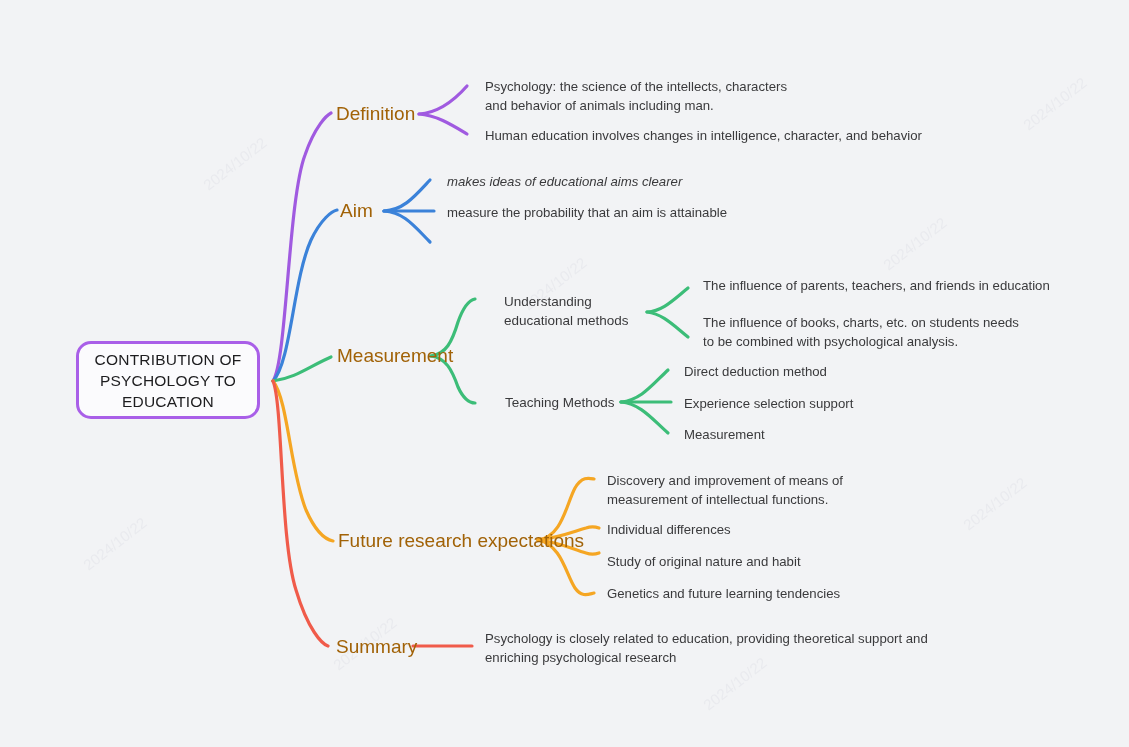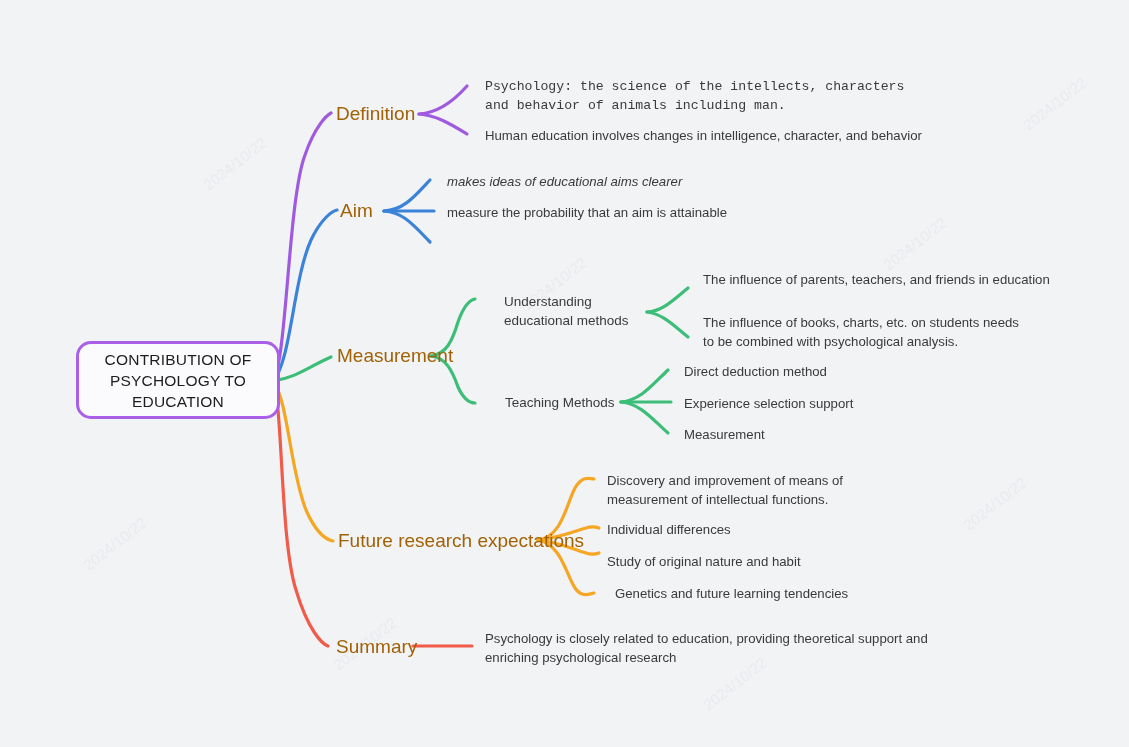--- a/index.html
+++ b/index.html
@@ -30,21 +30,21 @@
     transform: rotate(-38deg);
     transform-origin: left top;
     white-space: nowrap;
     user-select: none;
   }
   
   #root-node {
     position: absolute;
     left: 76px;
     top: 341px;
-    width: 204px;
+    width: 184px;
     height: 78px;
     box-sizing: border-box;
     border: 3px solid #a95fe8;
     border-radius: 15px;
     background: #fbfbfd;
     display: flex;
     align-items: center;
     justify-content: center;
     text-align: center;
     color: #1d1d1f;
@@ -127,38 +127,38 @@
       <path stroke="#f05b4a" stroke-width="3.2" d="M413,646 L472,646"></path>
     </g>
   </svg>
 
   <div id="root-node">CONTRIBUTION OF
 PSYCHOLOGY TO
 EDUCATION</div>
 
   <div class="node lvl1" style="left:336px; top:104px;">Definition</div>
 
-  <div class="node leaf" style="left:485px; top:77px;font-family:Liberation Mono, monospace;">Psychology:  the science of the intellects, characters
+  <div class="node leaf" style="left:485px; top:77px;">Psychology:  the science of the intellects, characters
 and behavior of animals including man.</div>
 
   <div class="node leaf" style="left:485px; top:126px;">Human education involves changes in intelligence, character, and behavior</div>
 
   <div class="node lvl1" style="left:340px; top:201px;">Aim</div>
 
   <div class="node leaf" style="left:447px; top:172px;font-style:italic;">makes ideas of educational aims clearer</div>
 
   <div class="node leaf" style="left:447px; top:203px;">measure the probability that an aim is attainable</div>
 
 
   <div class="node lvl1" style="left:337px; top:346px;">Measurement</div>
 
   <div class="node lvl2" style="left:504px; top:292px;">Understanding
 educational methods</div>
 
-  <div class="node leaf" style="left:703px; top:270px;text-align:center;">The influence of parents, teachers, and friends in education</div>
+  <div class="node leaf" style="left:703px; top:276px;text-align:center;">The influence of parents, teachers, and friends in education</div>
 
   <div class="node leaf" style="left:703px; top:313px;">The influence of books, charts, etc. on students needs
 to be combined with psychological analysis.</div>
 
   <div class="node lvl2" style="left:505px; top:393px;">Teaching Methods</div>
 
   <div class="node leaf" style="left:684px; top:362px;">Direct deduction method</div>
 
   <div class="node leaf" style="left:684px; top:394px;">Experience selection support</div>
 
@@ -166,20 +166,20 @@
 
   <div class="node lvl1" style="left:338px; top:531px;">Future research expectations</div>
 
   <div class="node leaf" style="left:607px; top:471px;">Discovery and improvement of means of
 measurement of intellectual functions.</div>
 
   <div class="node leaf" style="left:607px; top:520px;text-align:center;">Individual differences</div>
 
   <div class="node leaf" style="left:607px; top:552px;">Study of original nature and habit</div>
 
-  <div class="node leaf" style="left:607px; top:584px;margin-left:8px;">Genetics and future learning tendencies</div>
+  <div class="node leaf" style="left:607px; top:584px;">Genetics and future learning tendencies</div>
 
   <div class="node lvl1" style="left:336px; top:637px;">Summary</div>
 
   <div class="node leaf" style="left:485px; top:629px;">Psychology is closely related to education, providing theoretical support and
 enriching psychological research</div>
 
 </div>
 
 </body></html>

